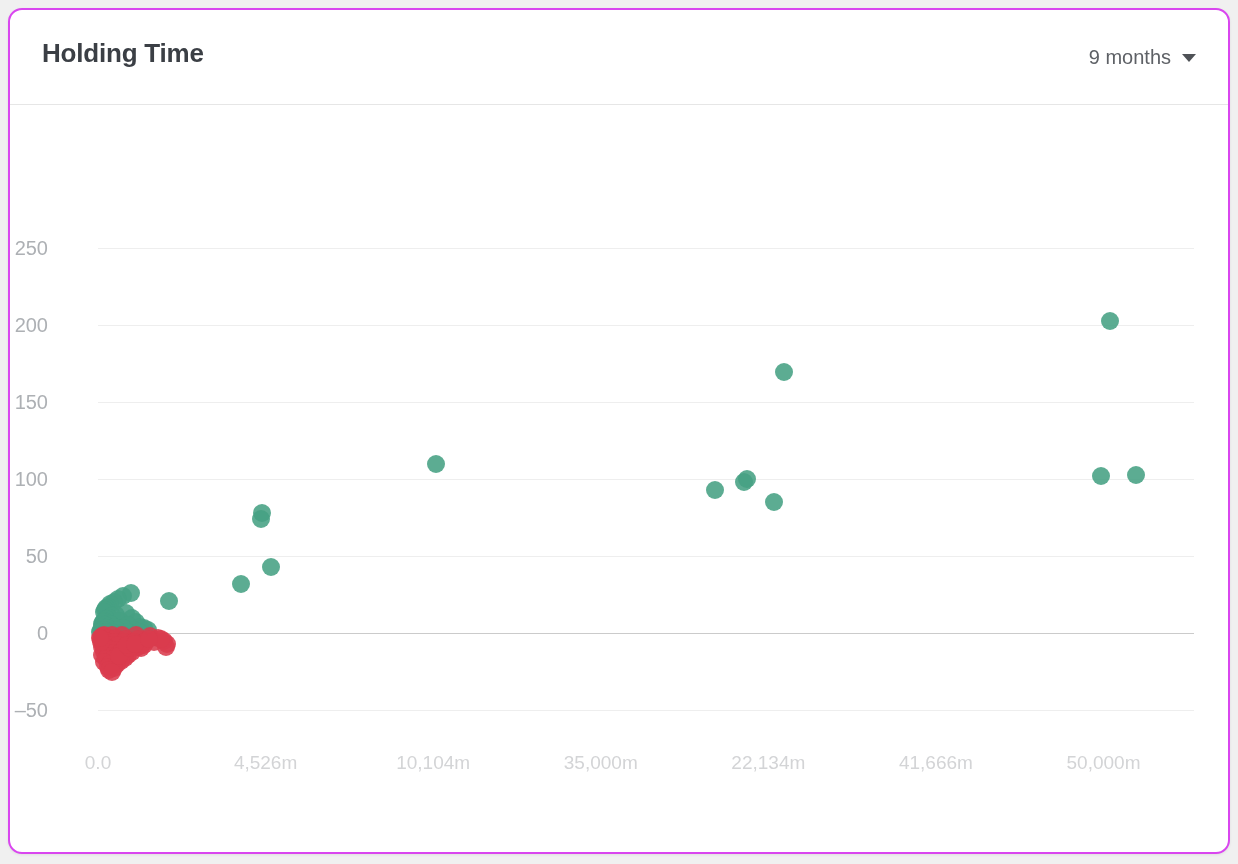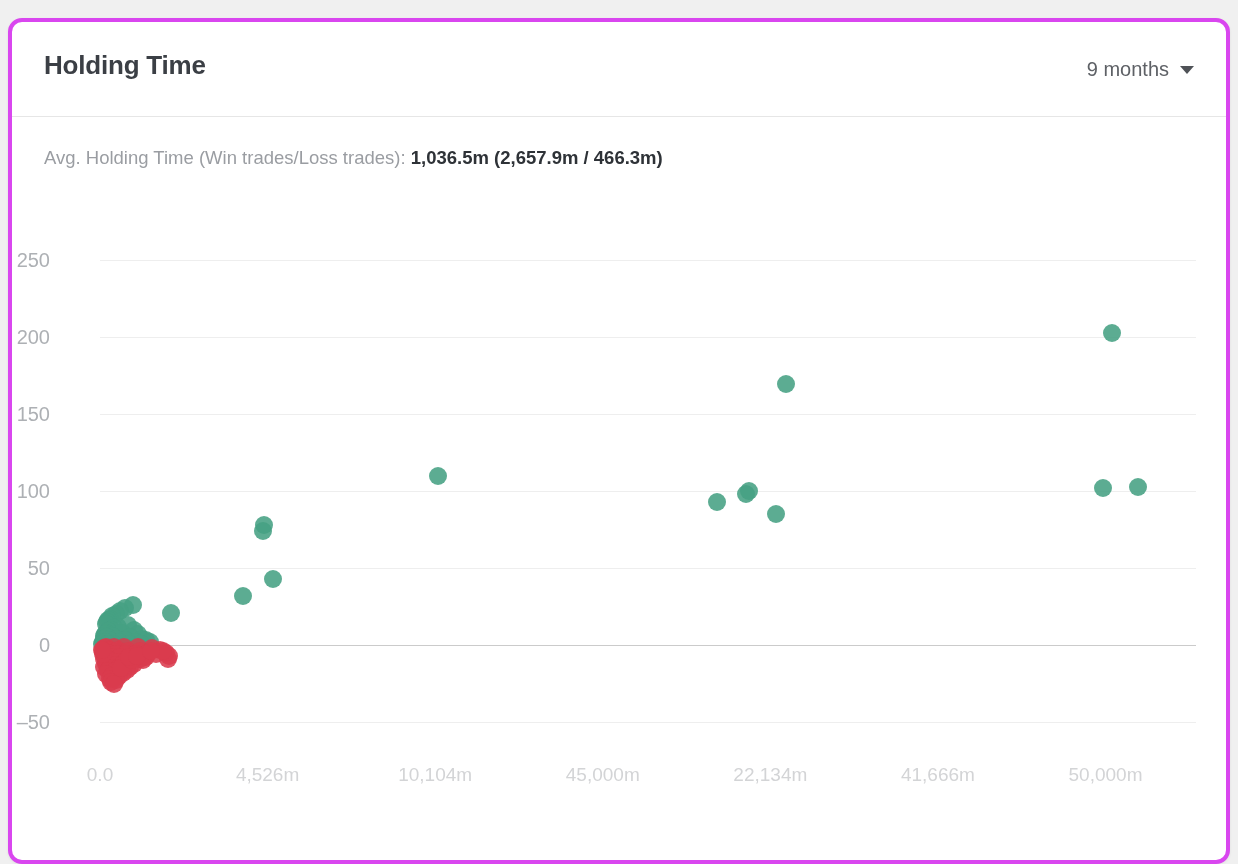--- a/index.html
+++ b/index.html
@@ -5,24 +5,24 @@
   * { box-sizing: border-box; }
   html, body {
     margin: 0; padding: 0;
     width: 1238px; height: 864px;
     background: #f0f0f0;
     font-family: "Liberation Sans", sans-serif;
     overflow: hidden;
   }
   #card {
     position: absolute;
-    left: 8px; top: 18px;
+    left: 8px; top: 8px;
     width: 1222px; height: 846px;
     background: #ffffff;
-    border: 4px solid #d946ef;
+    border: 2px solid #d946ef;
     border-radius: 14px;
     box-shadow: 0 1px 3px rgba(0,0,0,0.07);
     overflow: hidden;
   }
   #card-header {
     position: relative;
     height: 95px;
     border-bottom: 1px solid #e6e6e6;
   }
   #page-title {
@@ -135,45 +135,41 @@
 <div id="card">
 
   <div id="card-header">
     <div id="page-title">Holding Time</div>
     <div id="range-dropdown">
       <span id="range-label">9 months</span>
       <span class="caret"></span>
     </div>
   </div>
 
-  <div id="summary">
-    <span id="summary-label">Avg. Holding Time (Win trades/Loss trades):</span>
-    <span id="summary-value">1,036.5m (2,657.9m / 466.3m)</span>
-  </div>
 
   <div id="plot-area">
     <div id="plot-canvas">
         <div class="gridline" style="top: 480px;"></div>
         <div class="ytick" style="top: 480px;">‒50</div>
         <div class="gridline zero" style="top: 403.077px;"></div>
         <div class="ytick" style="top: 403.077px;">0</div>
         <div class="gridline" style="top: 326.154px;"></div>
         <div class="ytick" style="top: 326.154px;">50</div>
         <div class="gridline" style="top: 249.231px;"></div>
         <div class="ytick" style="top: 249.231px;">100</div>
         <div class="gridline" style="top: 172.308px;"></div>
         <div class="ytick" style="top: 172.308px;">150</div>
         <div class="gridline" style="top: 95.3846px;"></div>
         <div class="ytick" style="top: 95.3846px;">200</div>
         <div class="gridline" style="top: 18.4615px;"></div>
         <div class="ytick" style="top: 18.4615px;">250</div>
         <div class="xtick" style="left: 0px; text-align: center;">0.0</div>
         <div class="xtick" style="left: 167.577px;">4,526m</div>
         <div class="xtick" style="left: 335.155px;">10,104m</div>
-        <div class="xtick" style="left: 502.752px;">45,000m</div>
+        <div class="xtick" style="left: 502.752px;">35,000m</div>
         <div class="xtick" style="left: 670.33px;">22,134m</div>
         <div class="xtick" style="left: 837.907px;">41,666m</div>
         <div class="xtick" style="left: 1005.5px; text-align: center;">50,000m</div>
         <div class="dot profit" style="left: 1011.54px; top: 90.7692px; width: 18px; height: 18px; background: rgb(70, 160, 131);"></div>
         <div class="dot profit" style="left: 685.754px; top: 141.538px; width: 18px; height: 18px; background: rgb(70, 160, 131);"></div>
         <div class="dot profit" style="left: 337.85px; top: 233.846px; width: 18px; height: 18px; background: rgb(70, 160, 131);"></div>
         <div class="dot profit" style="left: 1003.49px; top: 246.154px; width: 18px; height: 18px; background: rgb(70, 160, 131);"></div>
         <div class="dot profit" style="left: 1037.68px; top: 244.615px; width: 18px; height: 18px; background: rgb(70, 160, 131);"></div>
         <div class="dot profit" style="left: 645.534px; top: 252.308px; width: 18px; height: 18px; background: rgb(70, 160, 131);"></div>
         <div class="dot profit" style="left: 648.55px; top: 249.231px; width: 18px; height: 18px; background: rgb(70, 160, 131);"></div>

